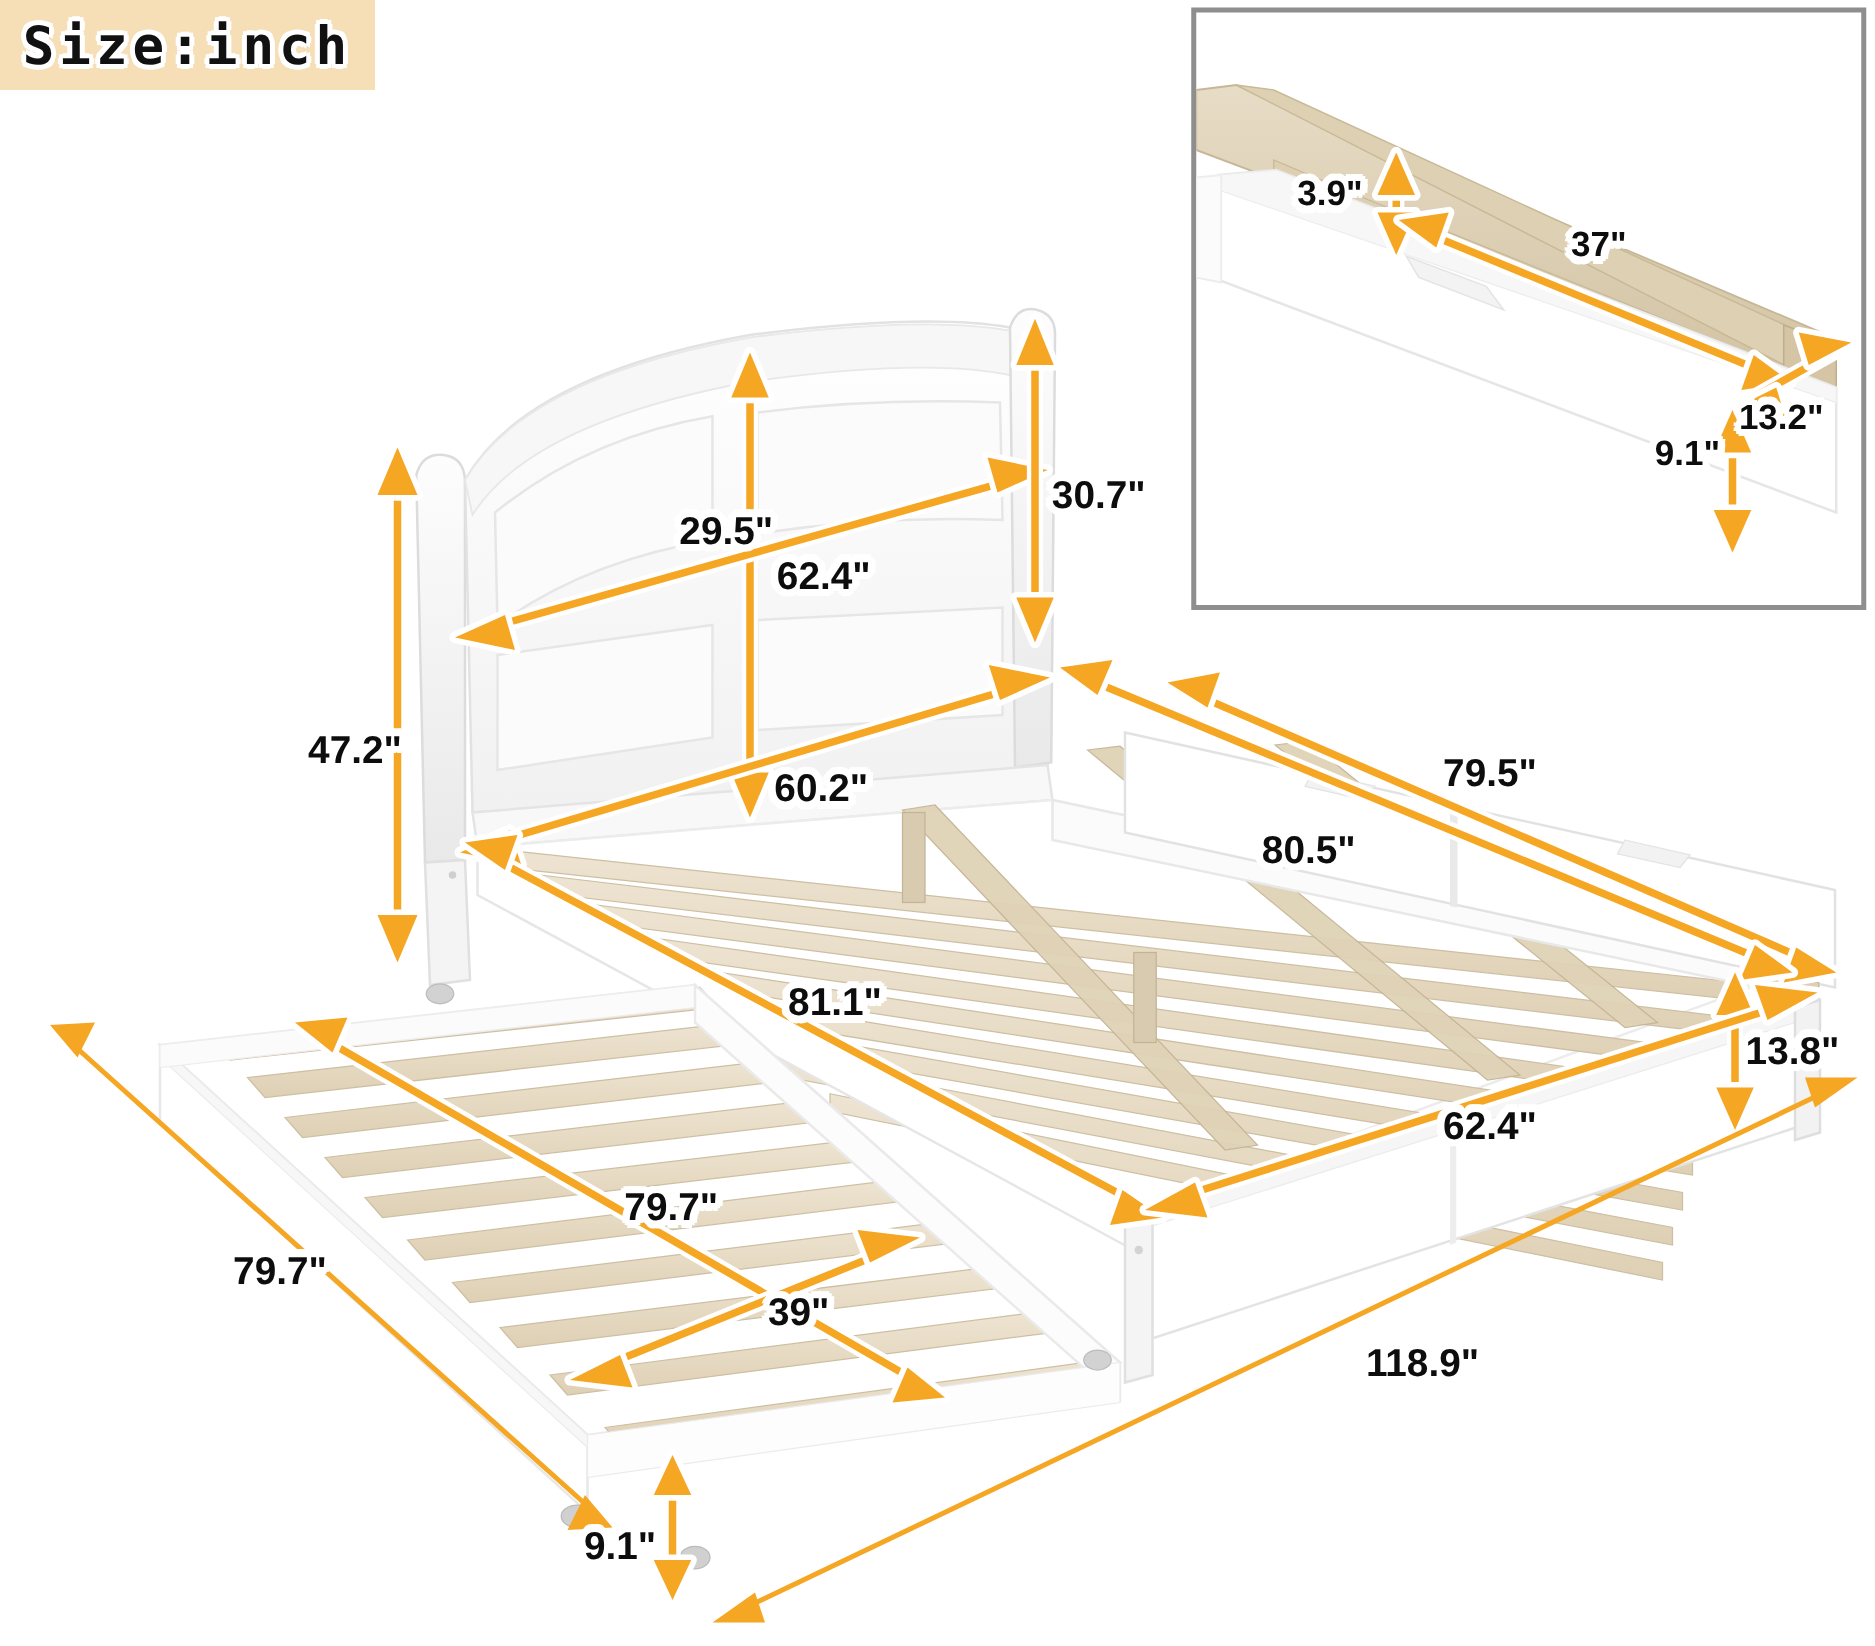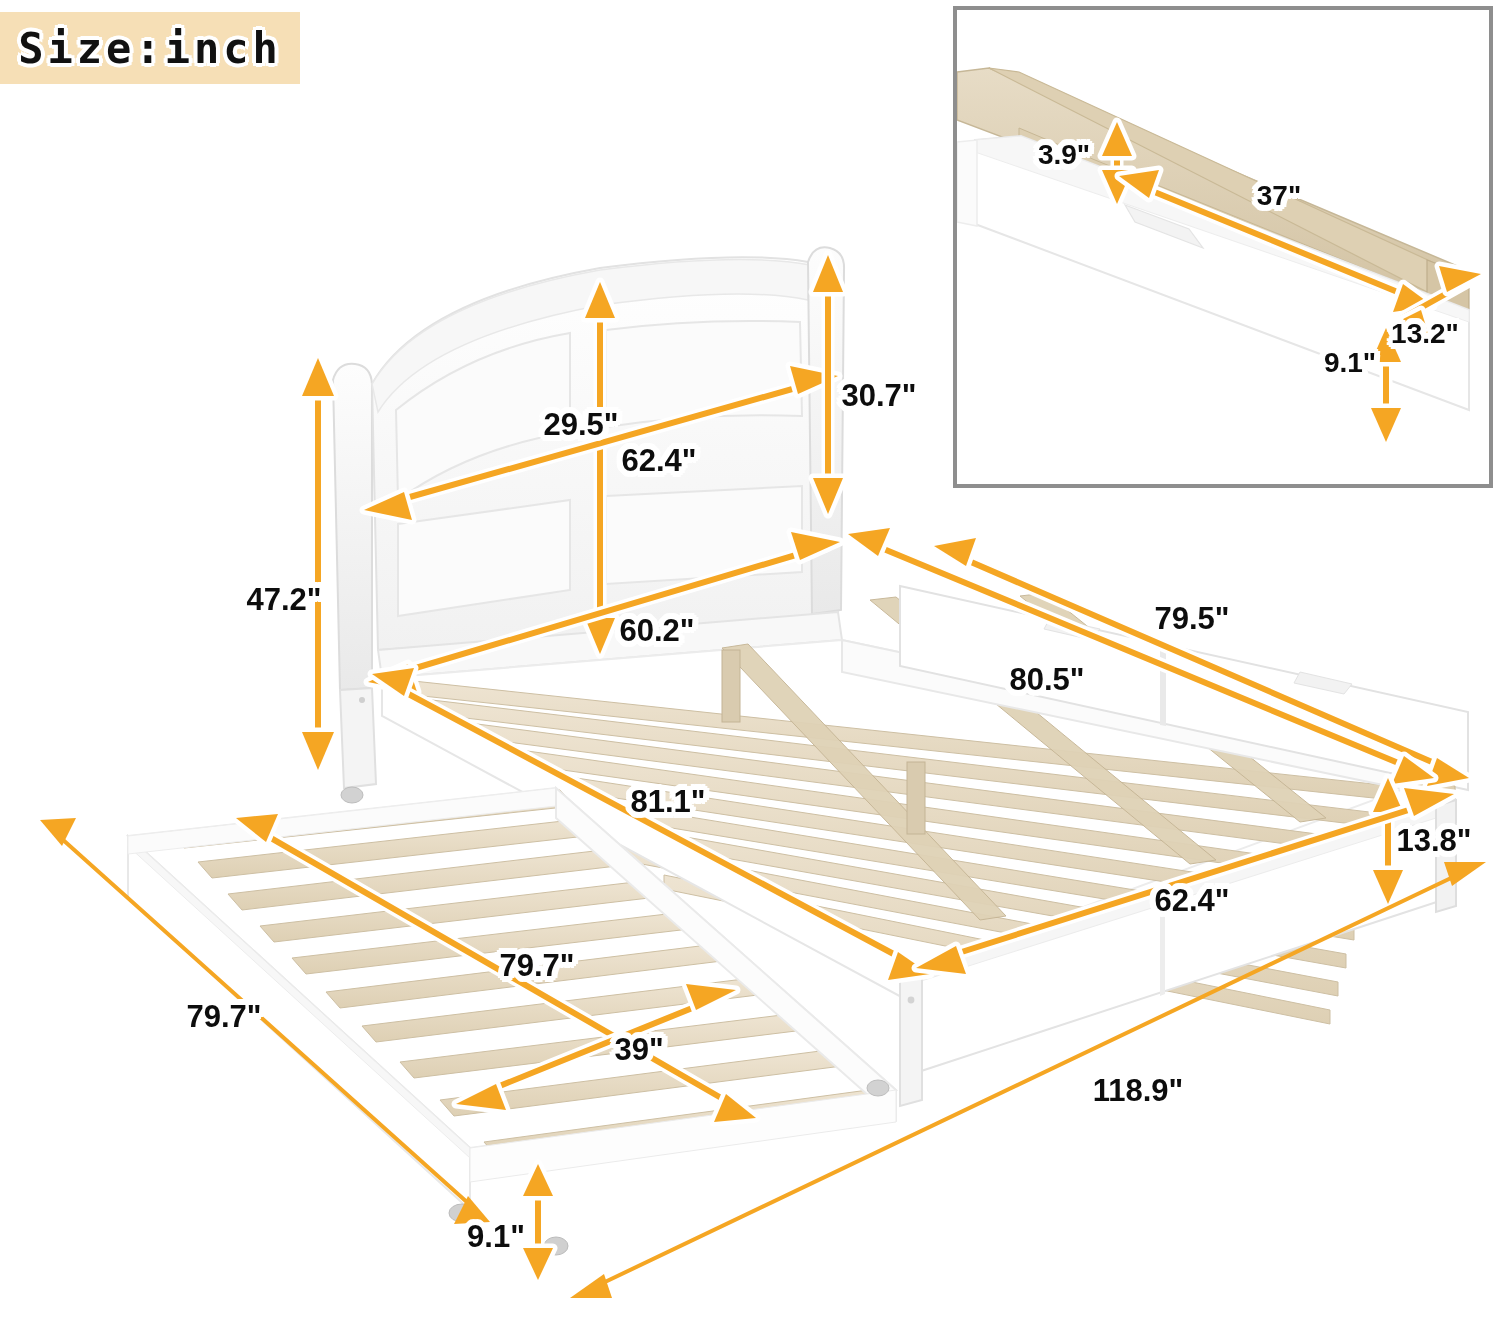--- a/index.html
+++ b/index.html
@@ -1,21 +1,21 @@
 <!DOCTYPE html>
 <html><head>
 <meta charset="utf-8">
 <style>
   html,body{margin:0;padding:0;background:#ffffff;}
   body{font-family:"Liberation Sans", sans-serif;}
   #stage{position:relative;width:1500px;height:1317px;background:#ffffff;overflow:hidden;}
 
   
   #title-banner{
-    position:absolute;left:0;top:12px;width:300px;height:72px;
+    position:absolute;left:0;top:0;width:300px;height:72px;
     background:#f6dfb6;display:flex;align-items:center;justify-content:center;
   }
   #title-text{
     font-family:"DejaVu Sans Mono", monospace;
     font-size:42px;font-weight:bold;letter-spacing:4px;color:#111;
     -webkit-text-stroke:0px;
     text-shadow:
        3px 0 0 #fff, -3px 0 0 #fff, 0 3px 0 #fff, 0 -3px 0 #fff,
        2px 2px 0 #fff, -2px 2px 0 #fff, 2px -2px 0 #fff, -2px -2px 0 #fff,
        4px 0 0 #fff, -4px 0 0 #fff, 0 4px 0 #fff, 0 -4px 0 #fff,

